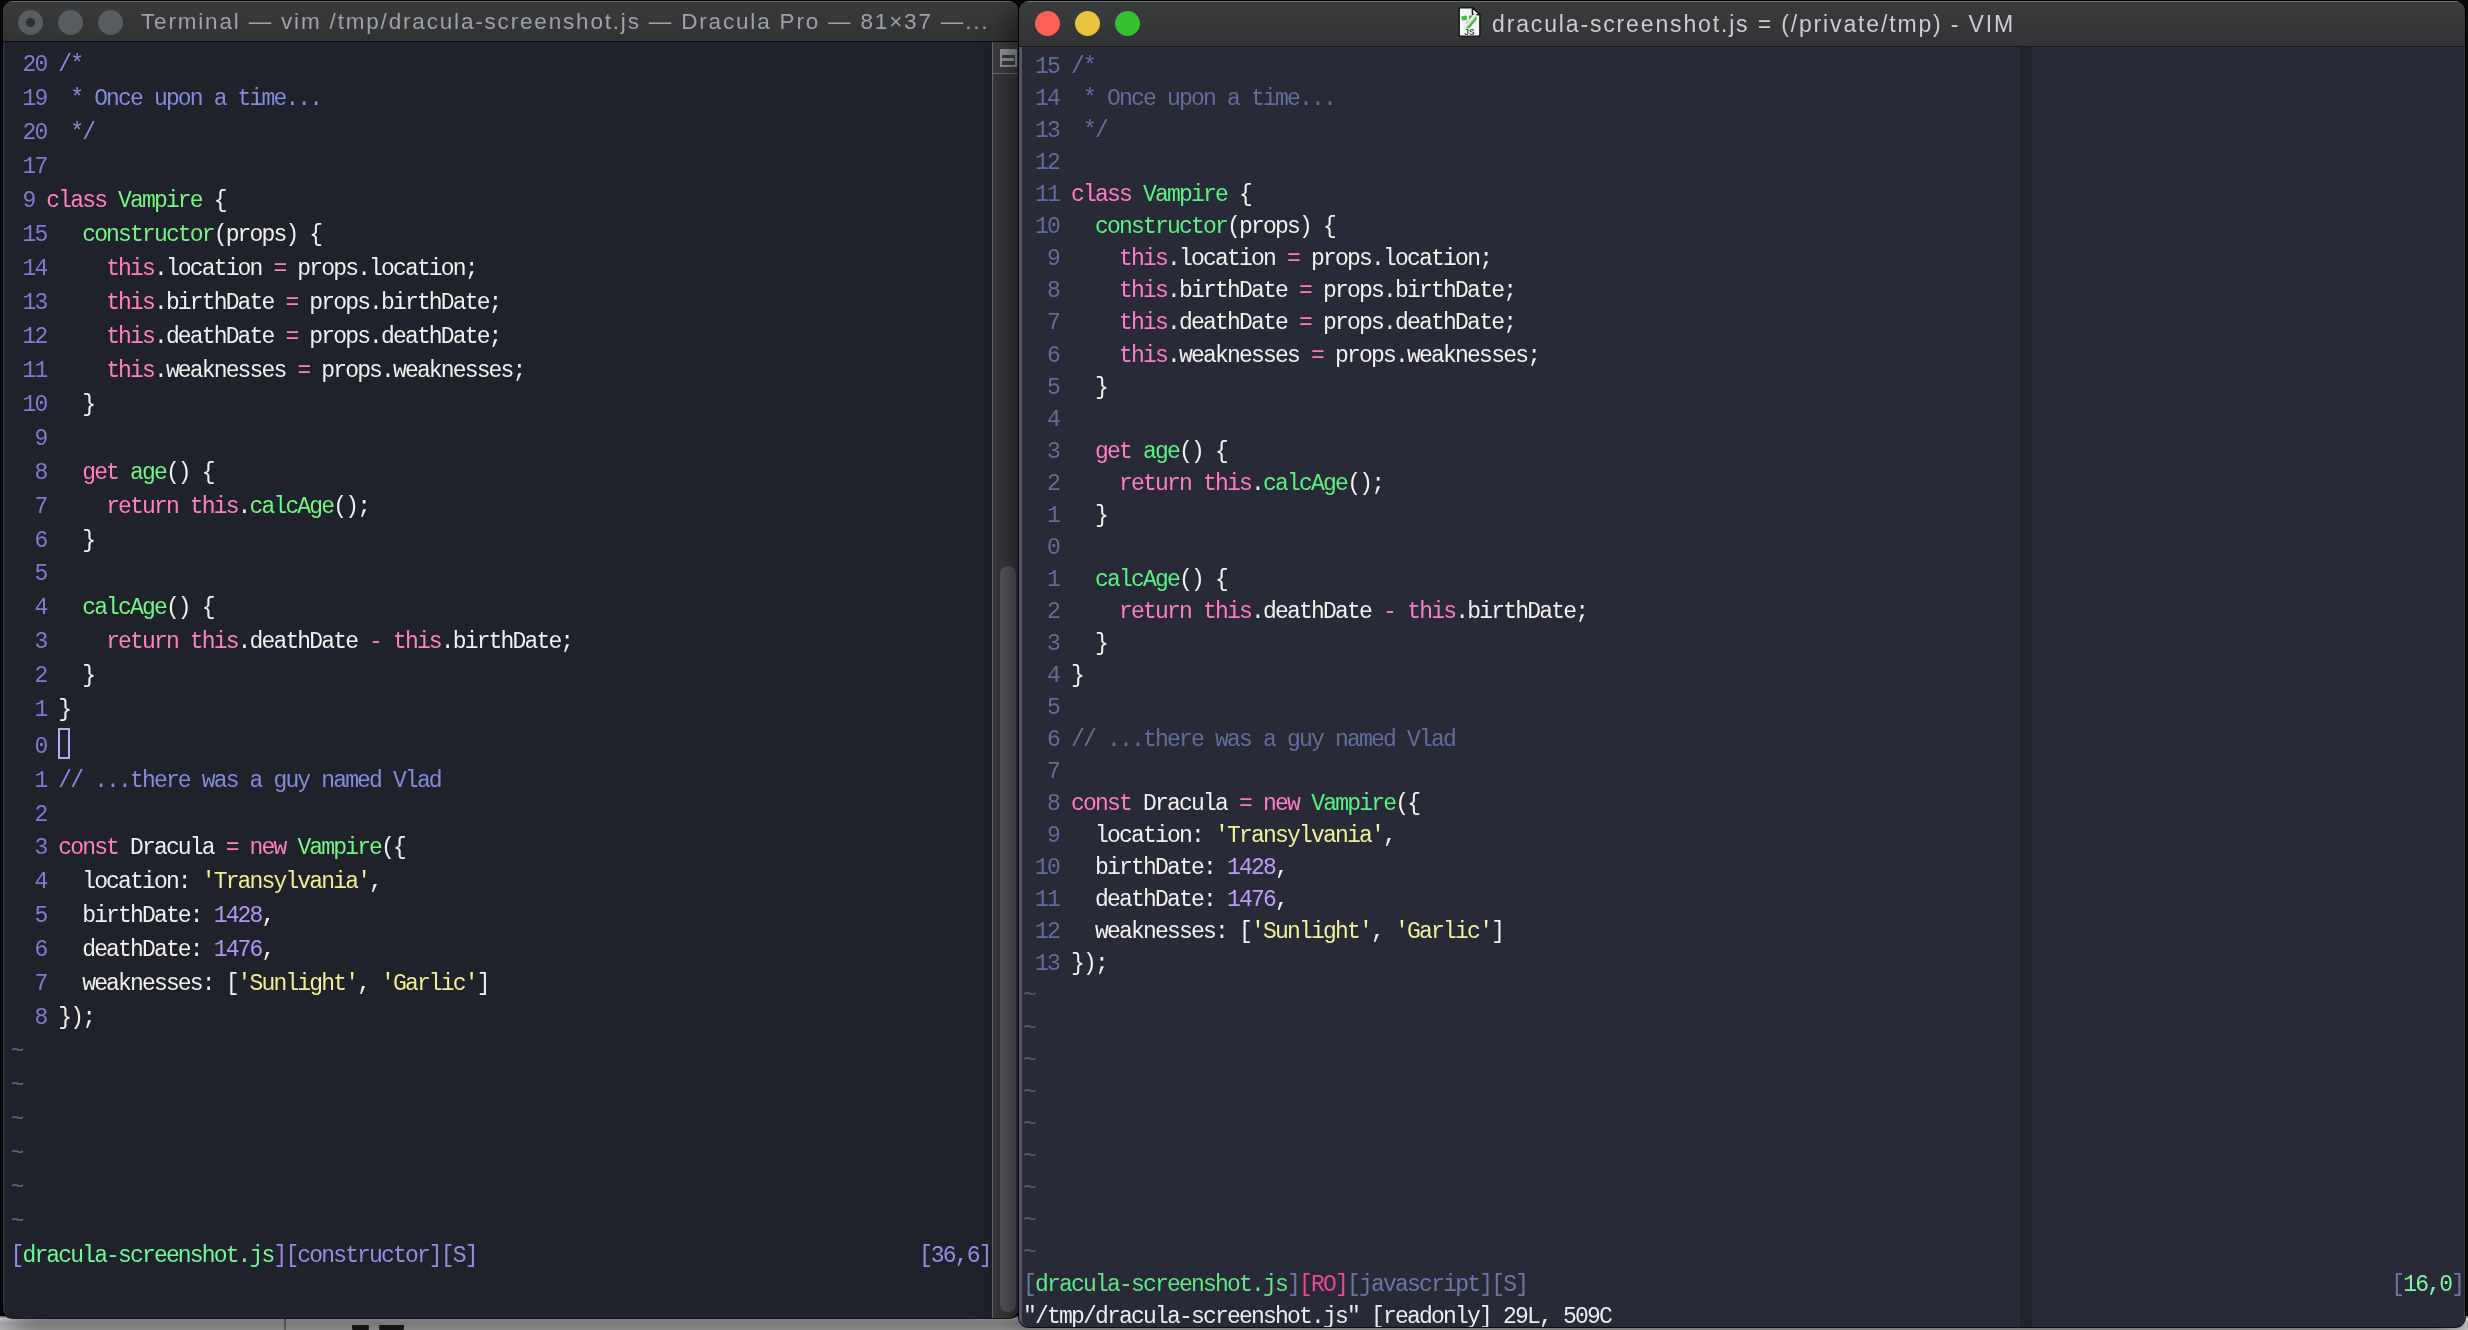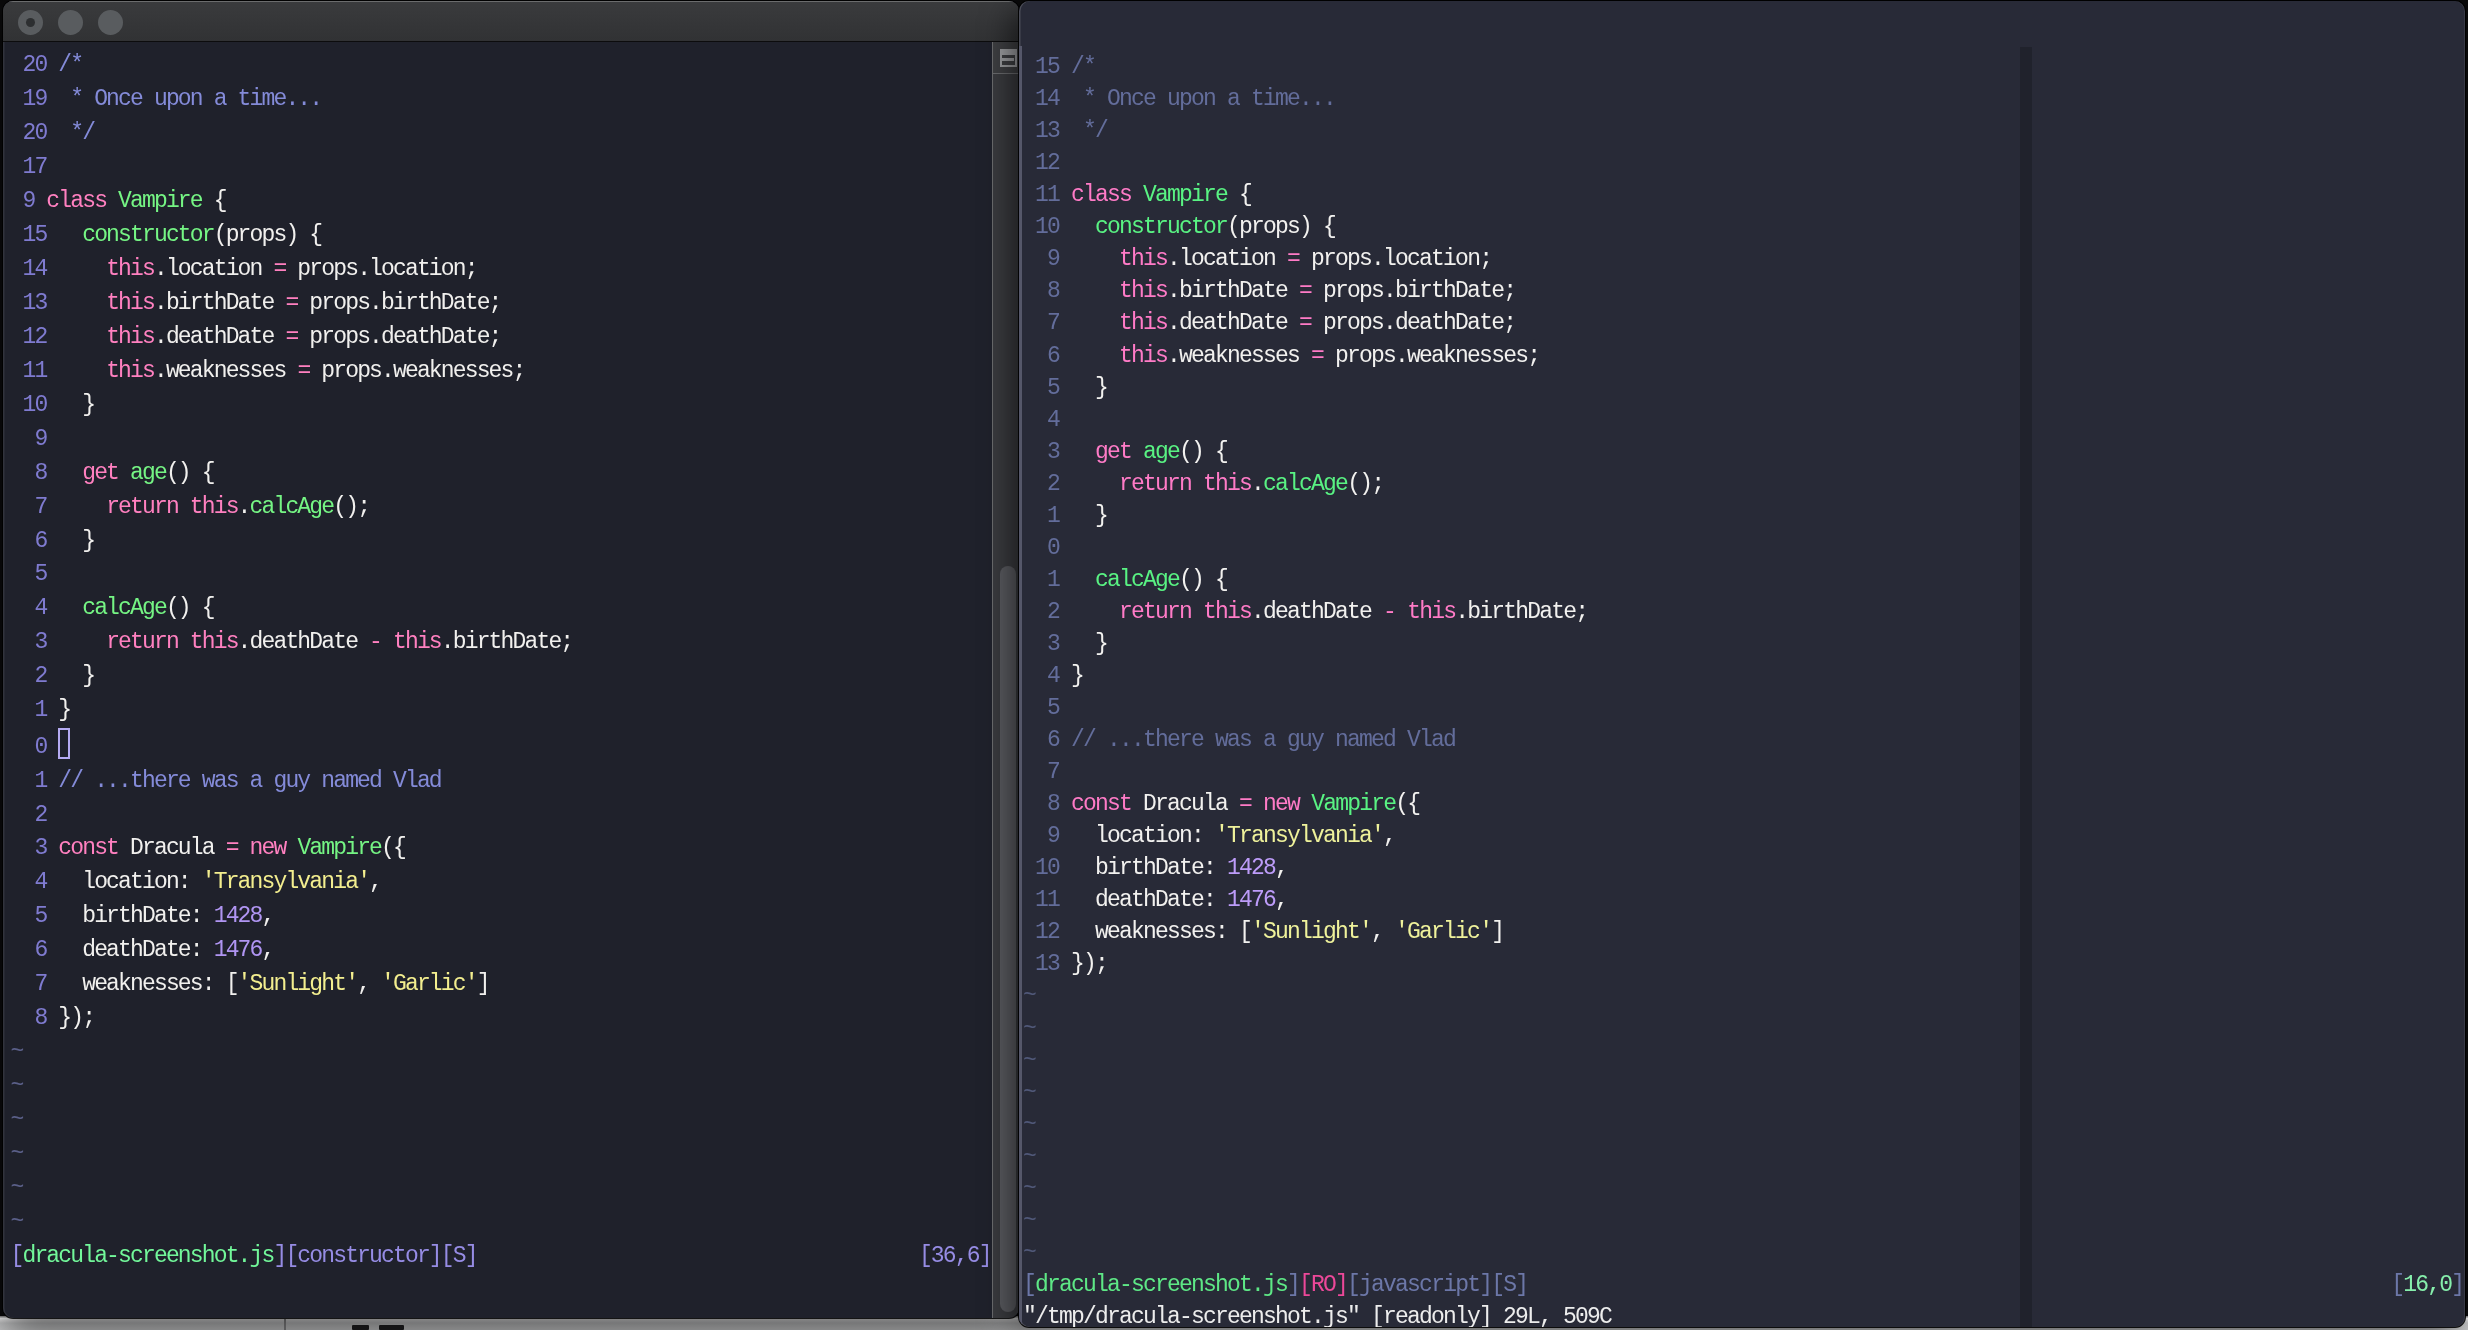--- a/index.html
+++ b/index.html
@@ -98,20 +98,21 @@
   <div id="gut">
         <div class="btn">
           <div class="ic"></div>
         </div>
         <div class="thumb"></div>
       </div>
   <div class="tbar">
         <span class="tl b1"></span>
         <span class="tl b2"></span>
         <span class="tl b3"></span>
+  <span class="ttext">Terminal — vim /tmp/dracula-screenshot.js — Dracula Pro — 81×37 —...</span>
       </div>
 </div>
 <div class="win" id="wr">
   <div class="ccol"></div>
       <div class="ledge"></div>
   <pre><i class="n"> 15 </i><i class="c">/*</i>
 <i class="n"> 14 </i><i class="c"> * Once upon a time...</i>
 <i class="n"> 13 </i><i class="c"> */</i>
 <i class="n"> 12 </i>
 <i class="n"> 11 </i><i class="p">class</i> <i class="g">Vampire</i> {
@@ -143,13 +144,29 @@
 <i class="t">~</i>
 <i class="t">~</i>
 <i class="t">~</i>
 <i class="t">~</i>
 <i class="t">~</i>
 <i class="t">~</i>
 <i class="t">~</i>
 <i class="t">~</i>
 <i class="sv">[</i><i class="sg">dracula-screenshot.js</i><i class="sv">]</i><i class="o">[RO]</i><i class="sv">[javascript][S]</i>                                                                        <i class="sv">[</i><i class="cy">16,0</i><i class="sv">]</i>
 <i class="w">"/tmp/dracula-screenshot.js" [readonly] 29L, 509C</i></pre>
+  <div class="tbar">
+        <span class="tl b1"></span>
+        <span class="tl b2"></span>
+        <span class="tl b3"></span>
+  <span class="ficon"><svg width="25" height="32" viewBox="0 0 25 32">
+<path d="M2.1 3.5 Q2.1 1.6 4 1.6 L15.6 1.6 L23 9 L23 28.5 Q23 30.4 21.1 30.4 L4 30.4 Q2.1 30.4 2.1 28.5 Z" fill="#f4f5f5" stroke="#1d1d1d" stroke-width="1.7"></path>
+<path d="M15.4 1.8 L15.4 7 Q15.4 8.8 17.2 8.8 L22.8 8.8 Z" fill="#ffffff" stroke="#1d1d1d" stroke-width="1.5" stroke-linejoin="round"></path>
+<path d="M15.2 9.2 L19.4 9.2 L19.8 12.2 L12.2 21 L11.9 10.5 L13 9.2 Z" fill="#43b93e"></path>
+<path d="M4.2 10.6 L8.8 9.4 L9.9 10.6 L9.9 13.9 L5.8 14.4 L4.5 13.2 Z" fill="#43b93e"></path>
+<path d="M10.5 14.8 L17.3 11.2 L19.6 13.5 L12.4 22.3 L9.3 22.5 L8.8 17.2 Z" fill="#43b93e"></path>
+<path d="M17.9 7.2 L20.3 9.5 L8.9 22.8 L6.5 20.6 Z" fill="#d8d9da"></path>
+<path d="M17.9 7.2 L19.1 8.3 L7.7 21.6 L6.5 20.6 Z" fill="#eceded"></path>
+<text x="12.6" y="28.6" font-family="Liberation Sans" font-size="8.6" font-weight="bold" fill="#4e4e4e" text-anchor="middle">JS</text>
+</svg></span>
+        <span class="ttext">dracula-screenshot.js = (/private/tmp) - VIM</span>
+      </div>
 </div>
 </div>
 </body></html>

